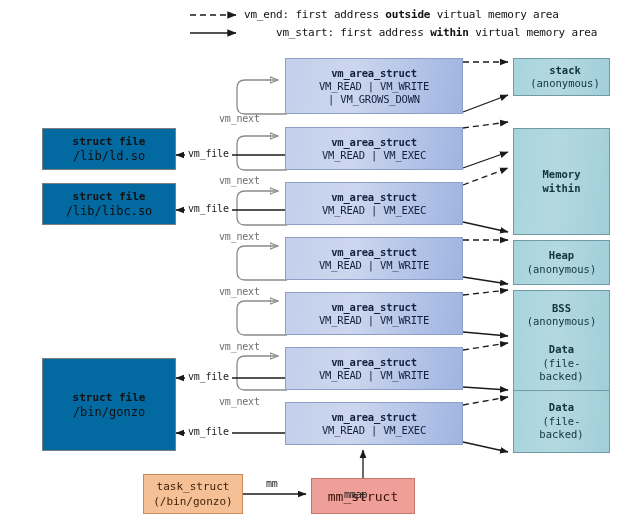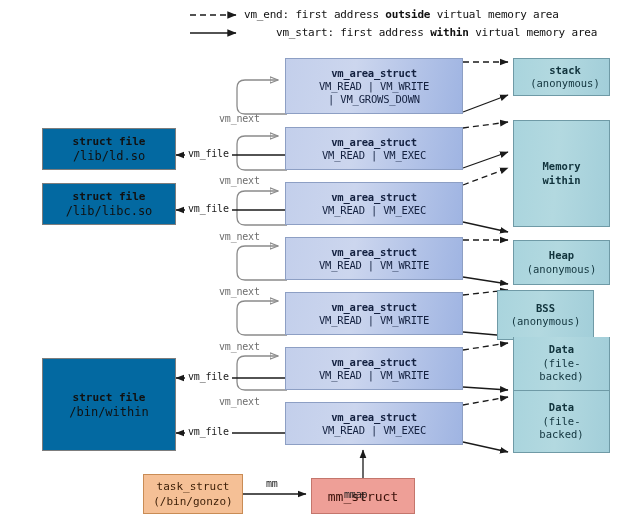--- a/index.html
+++ b/index.html
@@ -148,36 +148,36 @@
   <div class="box sfile" style="left:42px;top:128px;width:134px;height:42px;">
     <div class="t">struct file</div>
     <div class="f">/lib/ld.so</div>
   </div>
   <div class="box sfile" style="left:42px;top:183px;width:134px;height:42px;">
     <div class="t">struct file</div>
     <div class="f">/lib/libc.so</div>
   </div>
   <div class="box sfile" style="left:42px;top:358px;width:134px;height:93px;">
     <div class="t">struct file</div>
-    <div class="f">/bin/within</div>
+    <div class="f">/bin/gonzo</div>
   </div>
 
   <div class="box seg stack" style="left:513px;top:58px;width:97px;height:38px;padding-left:7px;">
     <div class="t">stack</div>
     <div class="f">(anonymous)</div>
   </div>
-  <div class="box seg" style="left:513px;top:120px;width:97px;height:107px;align-items:center;">
+  <div class="box seg" style="left:513px;top:128px;width:97px;height:107px;align-items:center;">
     <div class="t">Memory</div>
     <div class="t">within</div>
   </div>
   <div class="box seg" style="left:513px;top:240px;width:97px;height:45px;">
     <div class="t">Heap</div>
     <div class="f">(anonymous)</div>
   </div>
-  <div class="box seg" style="left:497px;top:290px;width:97px;height:50px;">
+  <div class="box seg" style="left:513px;top:290px;width:97px;height:50px;">
     <div class="t">BSS</div>
     <div class="f">(anonymous)</div>
   </div>
   <div class="box seg nb-top" style="left:513px;top:337px;width:97px;height:54px;">
     <div class="t">Data</div>
     <div class="f">(file-</div>
     <div class="f">backed)</div>
   </div>
   <div class="box seg nb-top" style="left:513px;top:391px;width:97px;height:62px;">
     <div class="t">Data</div>

